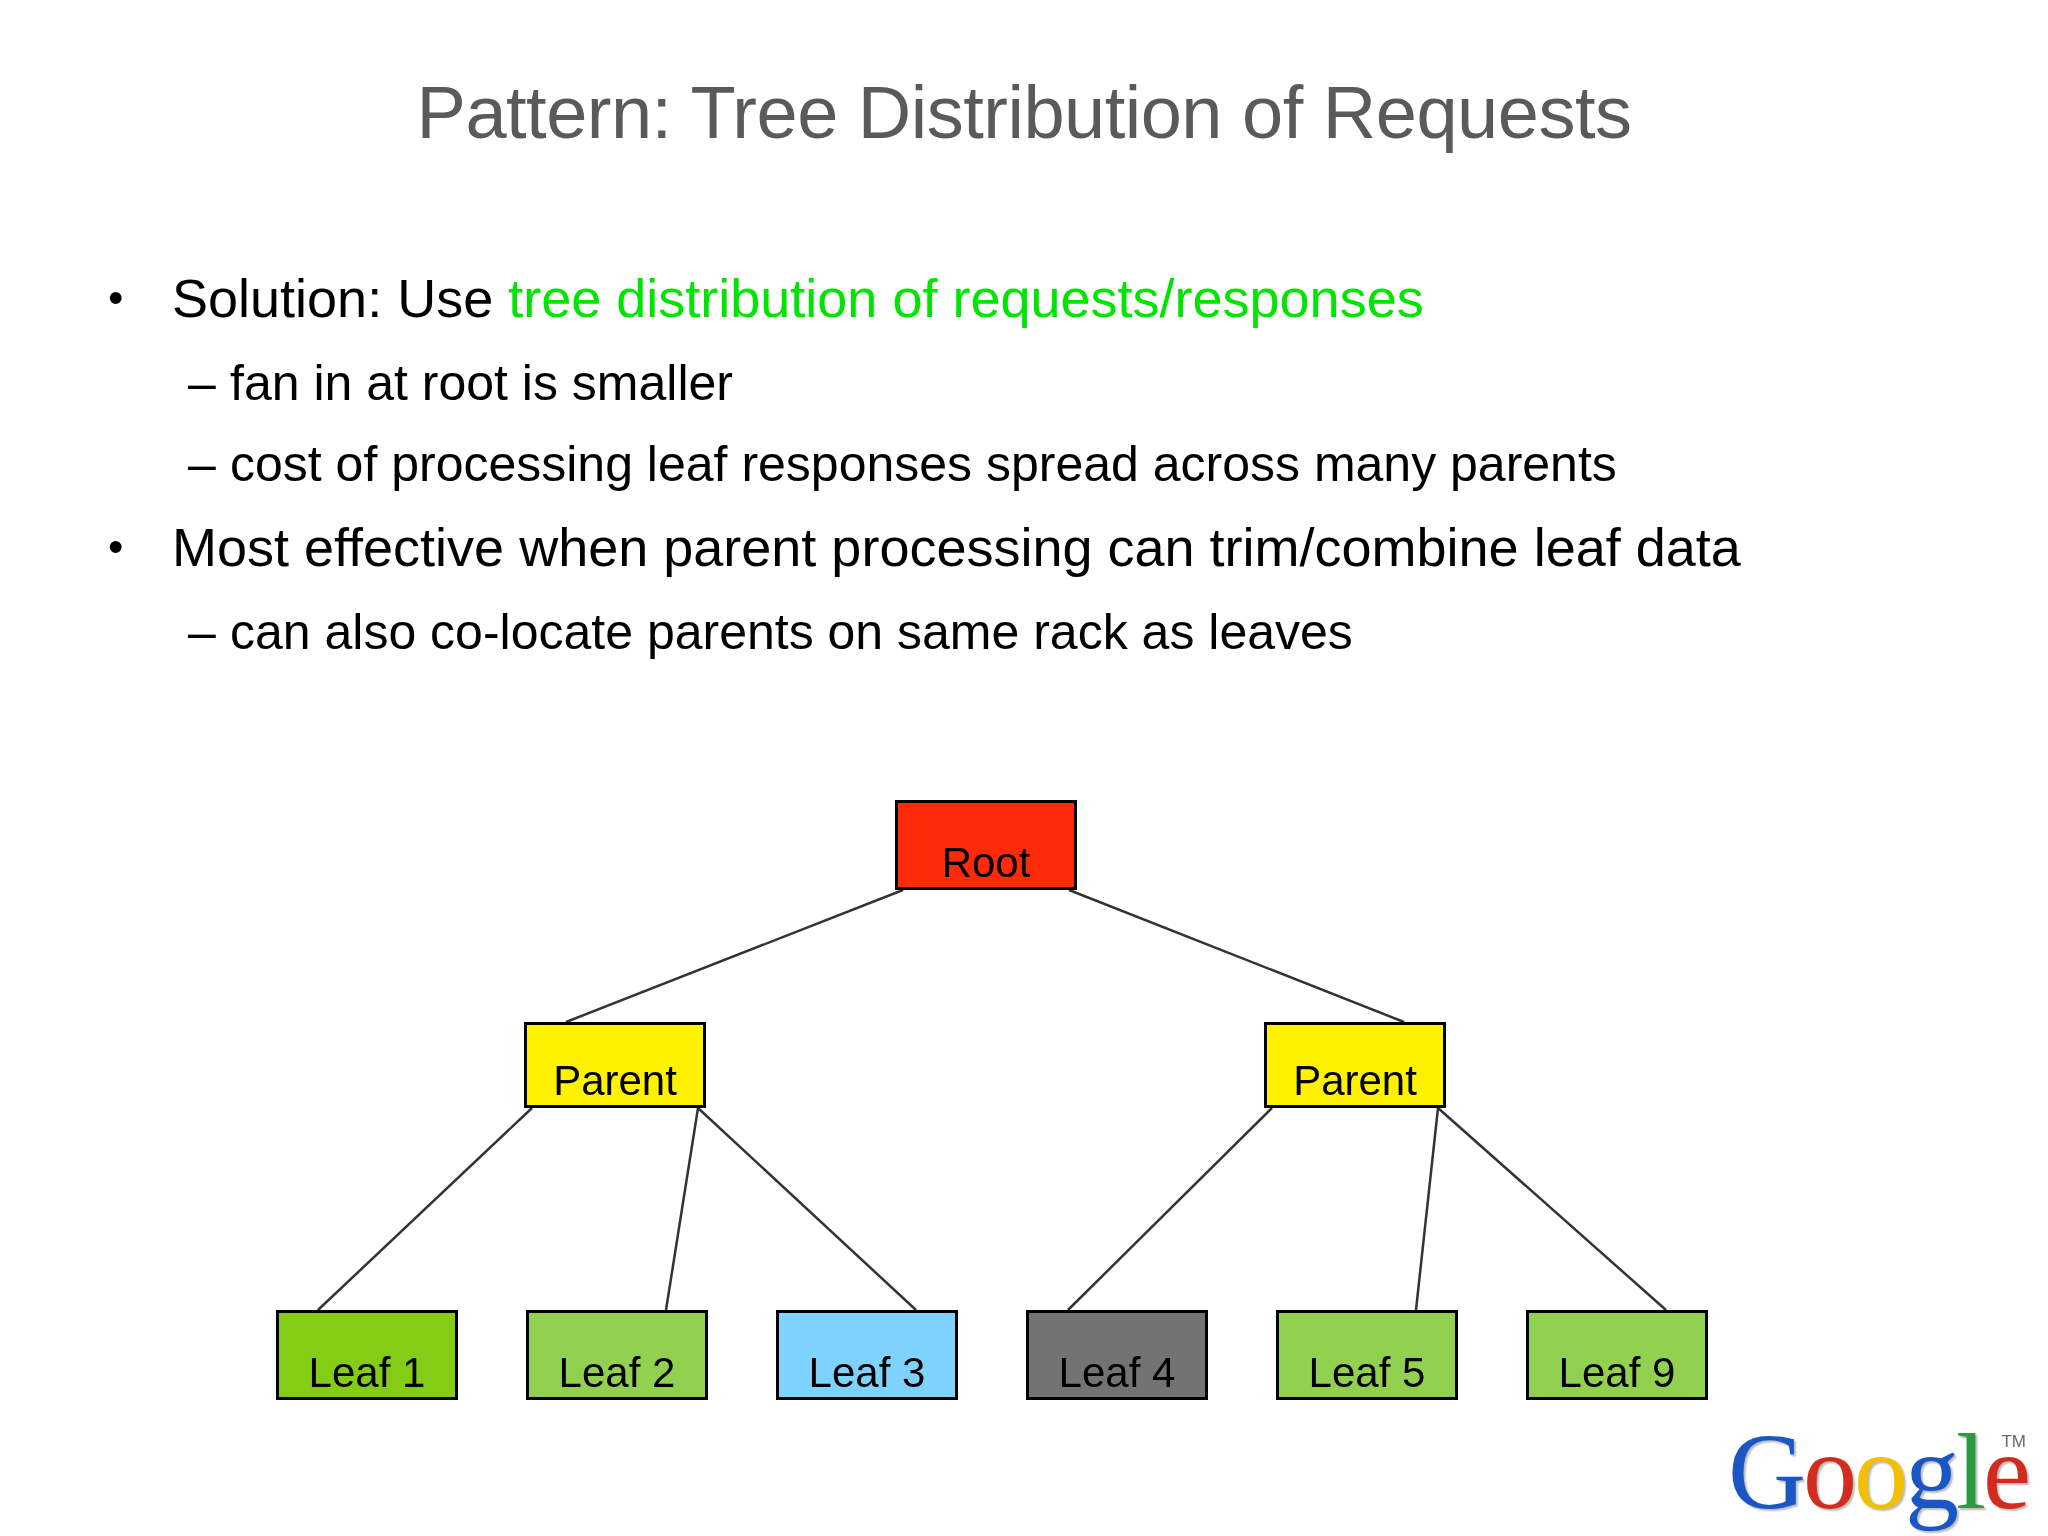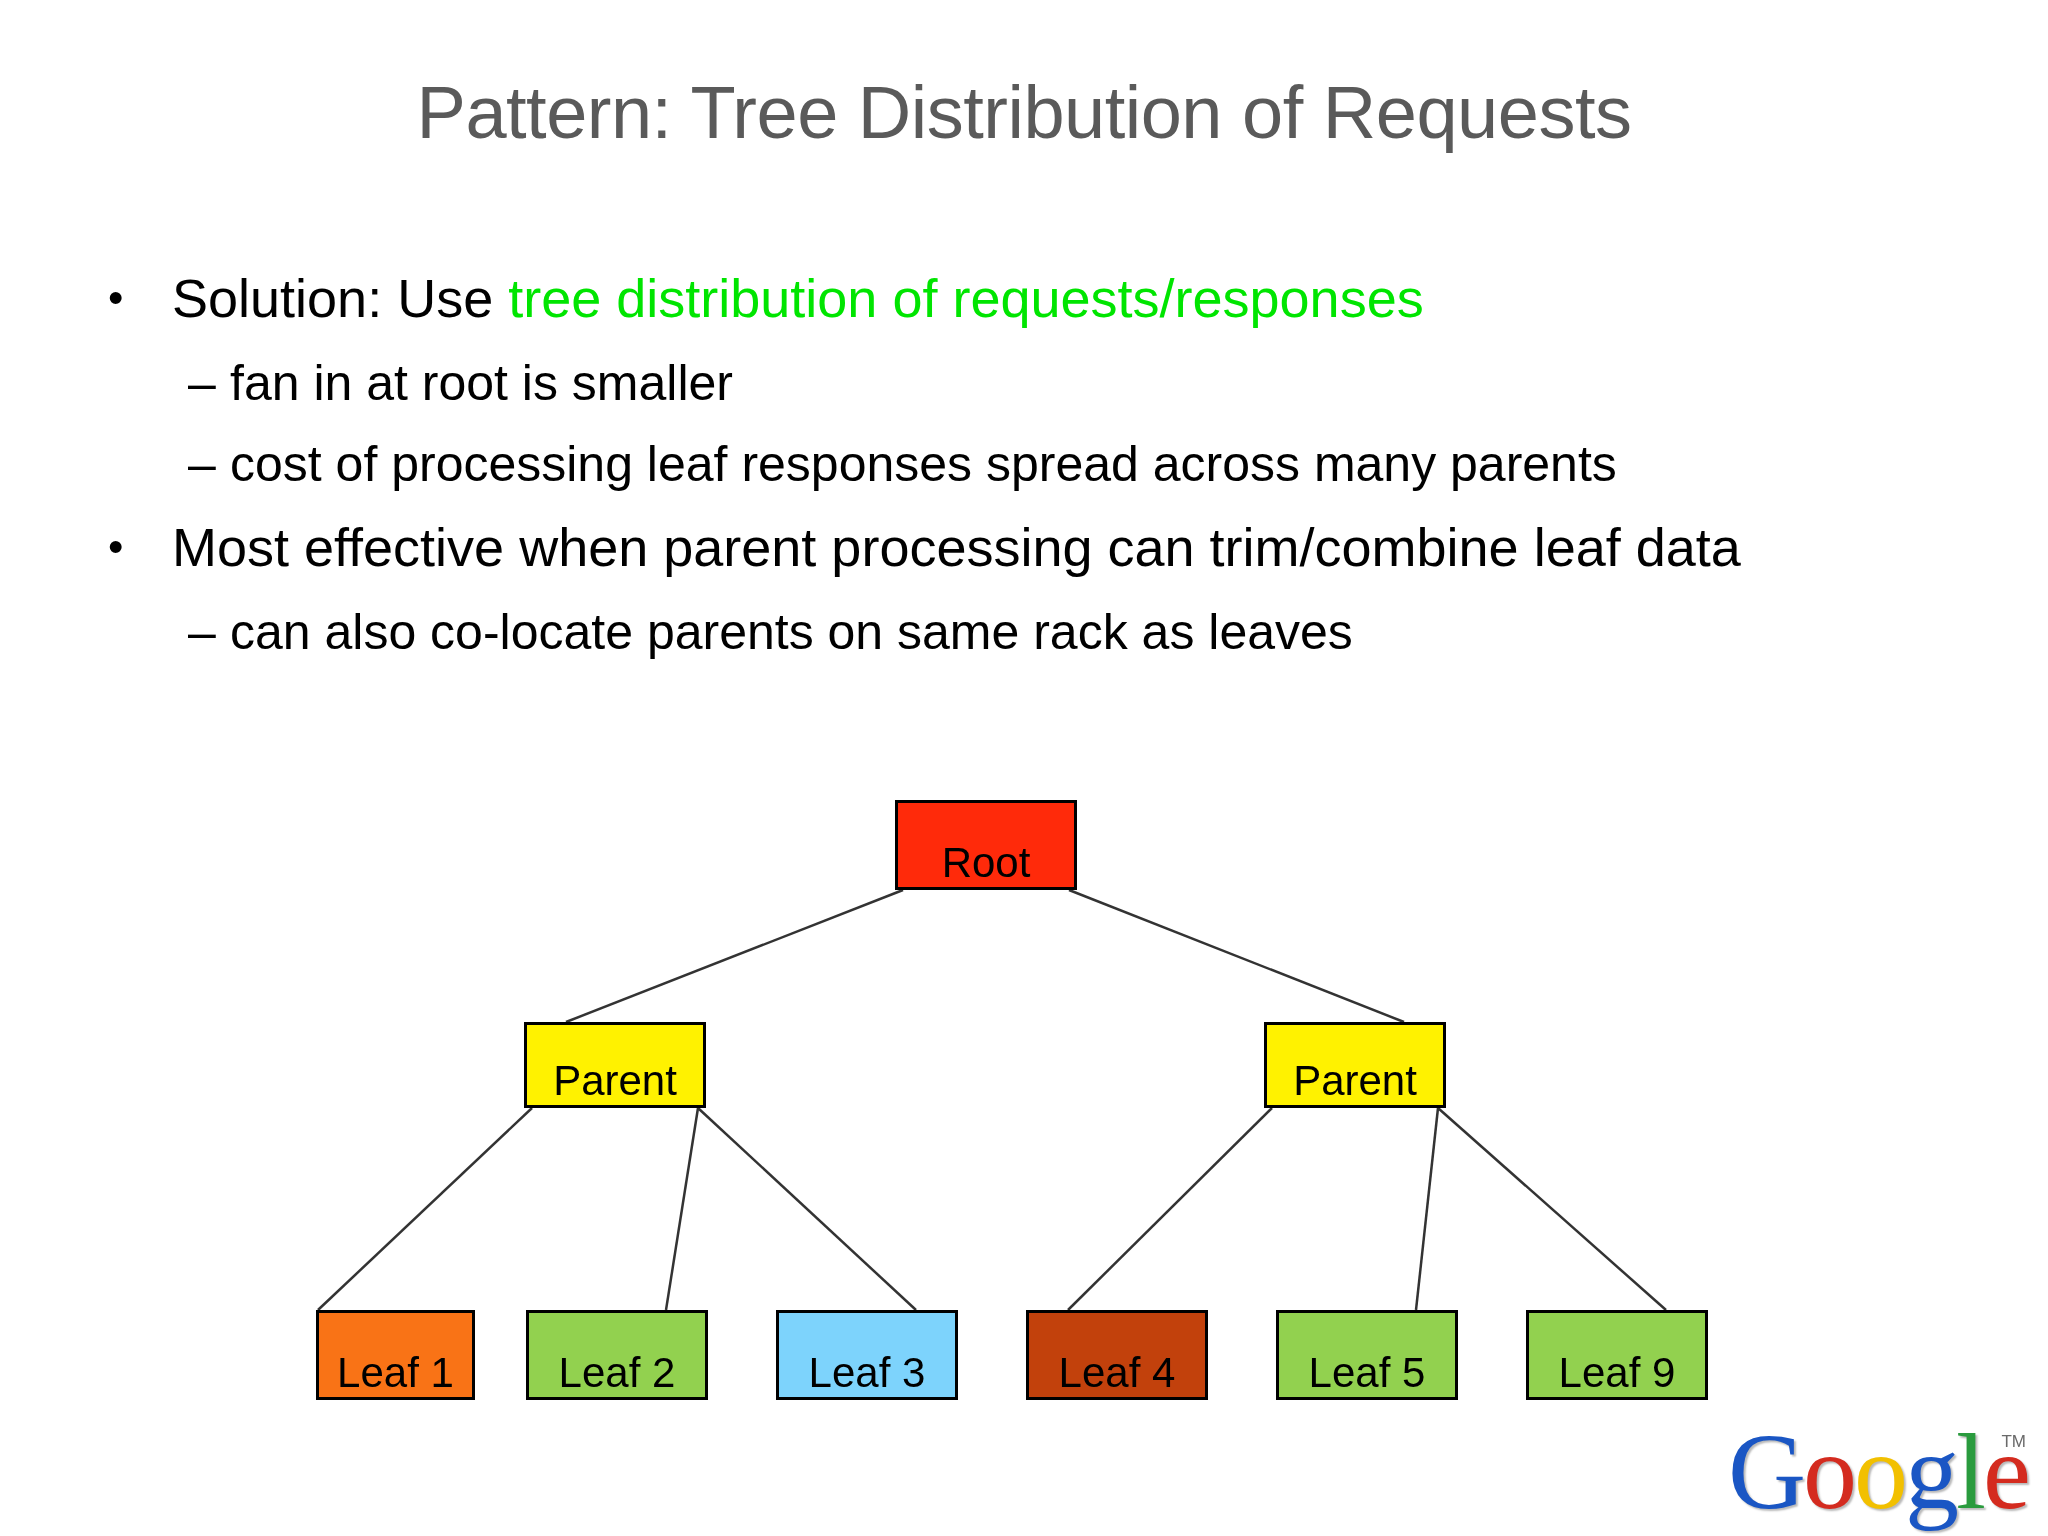--- a/index.html
+++ b/index.html
@@ -158,30 +158,30 @@
       </svg>
   <div class="node node-root" style="left: 895px; top: 30px; width: 182px; height: 90px; background: rgb(255, 42, 10);">
         <span>Root</span>
       </div>
       <div class="node node-parent" style="left: 524px; top: 252px; width: 182px; height: 86px; background: rgb(255, 242, 0);">
         <span>Parent</span>
       </div>
       <div class="node node-parent" style="left: 1264px; top: 252px; width: 182px; height: 86px; background: rgb(255, 242, 0);">
         <span>Parent</span>
       </div>
-      <div class="node node-leaf" style="left: 276px; top: 540px; width: 159px; height: 90px; background: #f97316; margin-left: 40px;">
+      <div class="node node-leaf" style="left: 276px; top: 540px; width: 182px; height: 90px; background: #84cc16;">
         <span>Leaf 1</span>
       </div>
       <div class="node node-leaf" style="left: 526px; top: 540px; width: 182px; height: 90px; background: rgb(146, 209, 79);">
         <span>Leaf 2</span>
       </div>
       <div class="node node-leaf" style="left: 776px; top: 540px; width: 182px; height: 90px; background: #7dd3fc;">
         <span>Leaf 3</span>
       </div>
-      <div class="node node-leaf" style="left: 1026px; top: 540px; width: 182px; height: 90px; background: #c2410c;">
+      <div class="node node-leaf" style="left: 1026px; top: 540px; width: 182px; height: 90px; background: #737373;">
         <span>Leaf 4</span>
       </div>
       <div class="node node-leaf" style="left: 1276px; top: 540px; width: 182px; height: 90px; background: rgb(146, 209, 79);">
         <span>Leaf 5</span>
       </div>
       <div class="node node-leaf" style="left: 1526px; top: 540px; width: 182px; height: 90px; background: rgb(146, 209, 79);">
         <span>Leaf 9</span>
       </div>
     </div>
 

